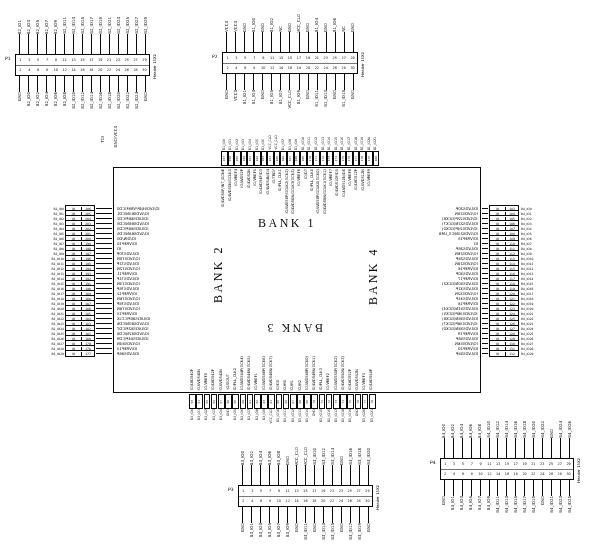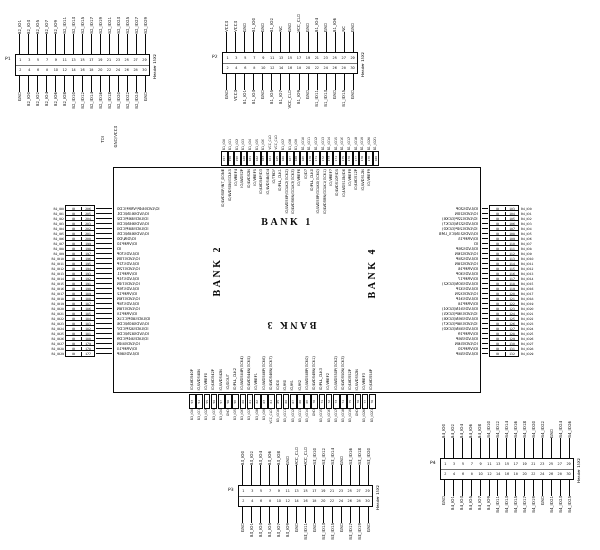--- a/index.html
+++ b/index.html
@@ -20,21 +20,21 @@
   .hw-t{height:20px;}
   .hw-b{height:16px;}
   .hbox{border:1.6px solid #0a0a0a;height:20px;display:flex;flex-direction:column;background:#fff;}
   .hrow{flex:1;display:flex;align-items:center;border-bottom:.6px solid #777;}
   .hrow:last-child{border-bottom:none;}
   .hrow span{flex:1;text-align:center;font-size:3.4px;}
   .refdes{position:absolute;left:-10px;top:46px;font-size:4.5px;}
   .ptype{position:absolute;right:-7px;top:44px;font-size:3.8px;}
   
   .chip{position:absolute;left:113px;top:167px;width:366px;height:224px;border:1.8px solid #0a0a0a;background:#fff;}
-  .bank{font-family:"Liberation Serif",serif;font-weight:bold;font-size:10px;letter-spacing:2.5px;position:absolute;}
+  .bank{font-family:"Liberation Serif",serif;font-weight:normal;font-size:12px;letter-spacing:2.5px;position:absolute;}
   
   .pincols{position:absolute;display:flex;}
   .tcol{flex:1;display:flex;flex-direction:column;align-items:center;justify-content:flex-end;}
   .tcol.ti{justify-content:flex-start;}
   .tcol.bi{justify-content:flex-end;}
   .tnet{font-size:3.2px;margin-bottom:1px;}
   .tfn{font-size:3.6px;}
   .npbox{width:4.6px;height:13px;border:.6px solid #0a0a0a;display:flex;align-items:center;justify-content:center;background:#fff;}
   .pnum{font-size:2.8px;}
   

